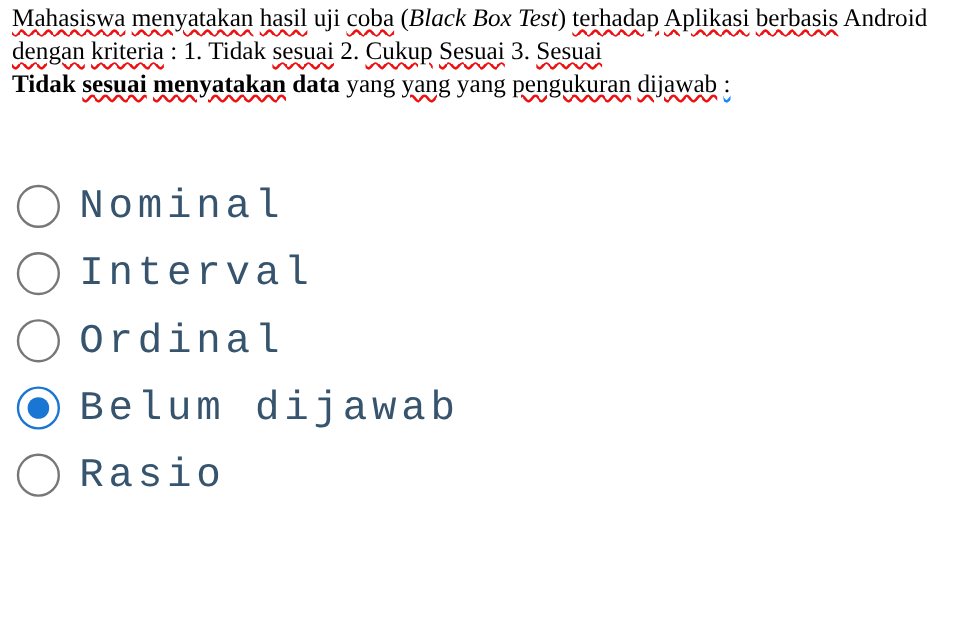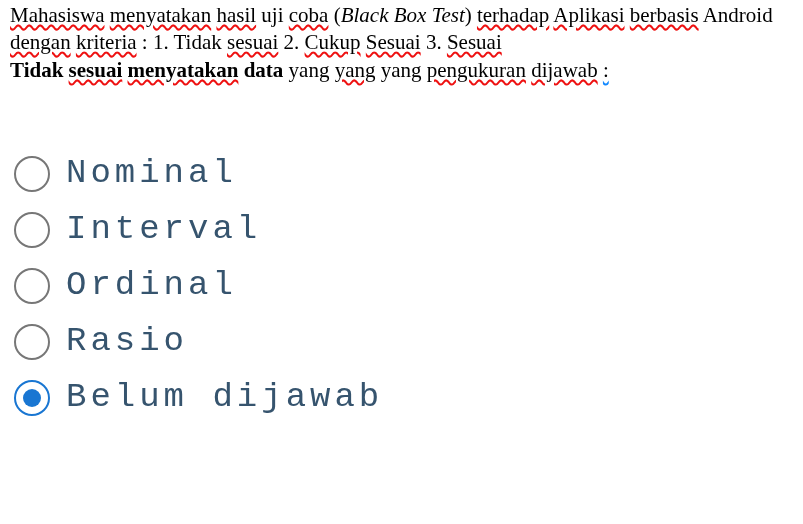--- a/index.html
+++ b/index.html
@@ -23,21 +23,21 @@
     text-decoration-color:#18f;
   }
   .italic{font-style:italic;}
   .bold{font-weight:bold;}
   .options{
     margin-top:70px;
     padding-left:14px;
   }
   .option{
     display:flex;
-    align-items:flex-end;
+    align-items:flex-start;
     margin-bottom:18px;
     cursor:pointer;
   }
   .radio{
     width:36px;height:36px;
     border:2px solid #777;
     border-radius:50%;
     box-sizing:border-box;
     margin-right:16px;
     flex:0 0 36px;
@@ -77,22 +77,22 @@
       </div>
       <div class="option">
         <span class="radio"></span>
         <span class="opt-label">Interval</span>
       </div>
       <div class="option">
         <span class="radio"></span>
         <span class="opt-label">Ordinal</span>
       </div>
       <div class="option">
+        <span class="radio selected"></span>
+        <span class="opt-label">Belum dijawab</span>
+      </div>
+      <div class="option">
         <span class="radio"></span>
         <span class="opt-label">Rasio</span>
-      </div>
-      <div class="option">
-        <span class="radio selected"></span>
-        <span class="opt-label">Belum dijawab</span>
       </div>
     </div>
 
 </div>
 
 </body></html>

